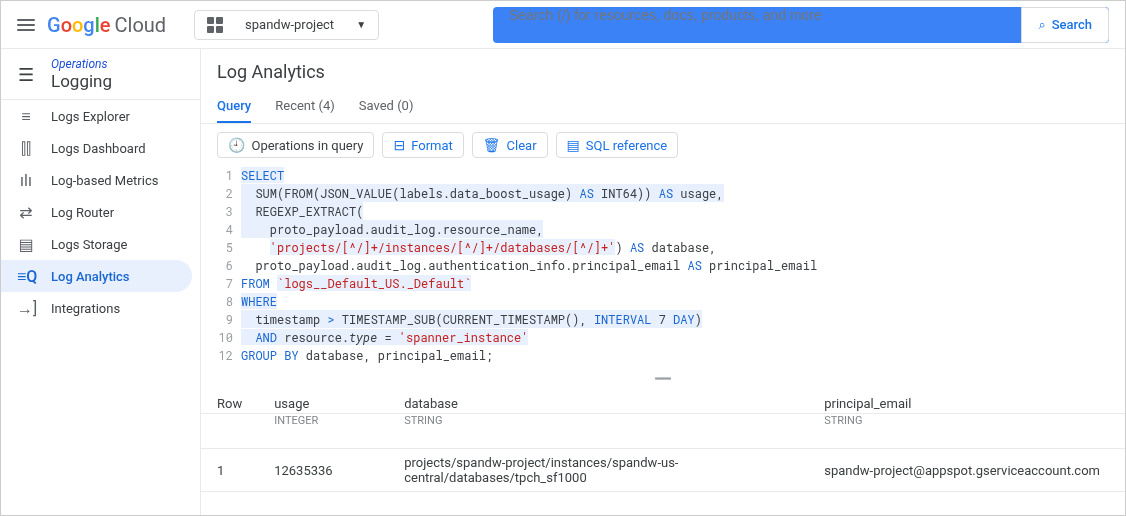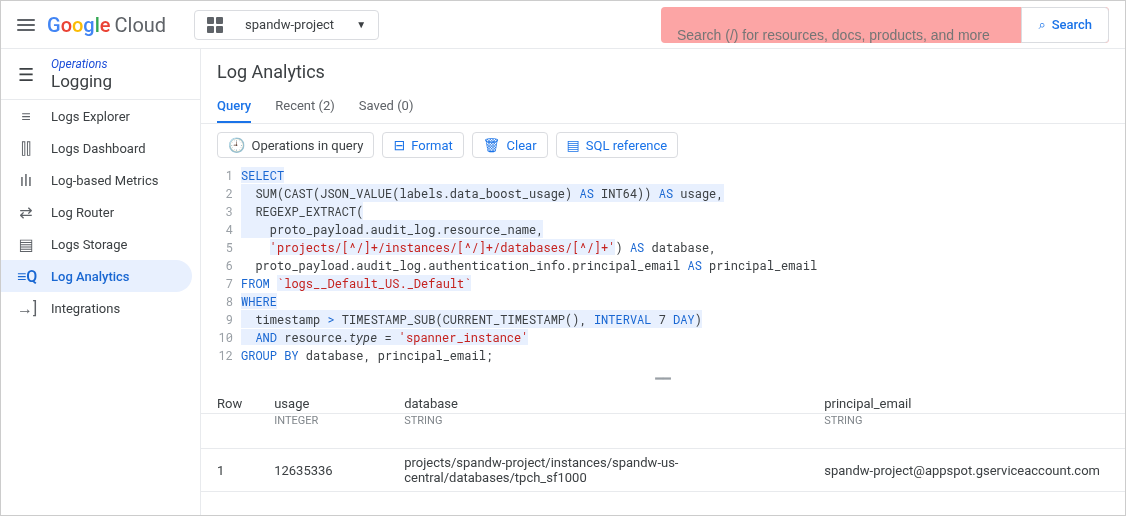--- a/index.html
+++ b/index.html
@@ -9,21 +9,21 @@
   .header { display: flex; align-items: center; height: 48px; padding: 0 16px; border-bottom: 1px solid #e8eaed; gap: 12px; }
   .menu-icon { cursor: pointer; display:flex; flex-direction:column; gap:3px; width:18px;}
   .menu-icon span { height:2px; background:#5f6368; border-radius:1px;}
   .logo { display:flex; align-items:center; gap:4px; font-size:20px; color:#5f6368; font-weight:400;}
   .logo-google span:nth-child(1){color:#4285F4} .logo-google span:nth-child(2){color:#EA4335} .logo-google span:nth-child(3){color:#FBBC05} .logo-google span:nth-child(4){color:#4285F4} .logo-google span:nth-child(5){color:#34A853} .logo-google span:nth-child(6){color:#EA4335}
   .project-selector { display:flex; align-items:center; gap:22px; border:1px solid #dadce0; border-radius:4px; padding:6px 12px; margin-left:16px; cursor:pointer;}
   .project-icon{width:16px;height:16px;display:grid;grid-template:1fr 1fr/1fr 1fr;gap:2px;}
   .project-icon span{background:#5f6368;border-radius:1px;}
   .dropdown-arrow{font-size:10px;}
   .search-container{flex:1;display:flex;justify-content:flex-end;}
-  .search-box{display:flex;align-items:flex-end;background:#fca5a5;border-radius:4px;width:448px;height:36px;overflow:hidden;}
+  .search-box{display:flex;align-items:flex-start;background:#3b82f6;border-radius:4px;width:616px;height:36px;overflow:hidden;}
   .search-input{flex:1;border:none;background:transparent;padding:0 16px;font-size:14px;outline:none;}
   .search-btn{display:flex;align-items:center;gap:6px;padding:0 16px;height:100%;border-left:1px solid #dadce0;background:#fff;color:#1a73e8;cursor:pointer;font-weight:500;border-right:1px solid #dadce0;border-top:1px solid #dadce0;border-bottom:1px solid #dadce0;border-radius:0 4px 4px 0;}
   
   
   .body-wrap{display:flex;height:468px;}
   .sidebar{width:200px;border-right:1px solid #e8eaed;display:flex;flex-direction:column;}
   .section-header{display:flex;align-items:center;gap:16px;padding:8px 16px;border-bottom:1px solid #e8eaed;}
   .section-icon{font-size:18px;width:18px;text-align:center;}
   .section-label{font-size:12px;color:#1d4ed8;font-style:italic;}
   .section-title{font-size:17px;color:#3c4043;}
@@ -147,21 +147,21 @@
         </div>
       </div>
   </div>
 
   <div class="main">
     <div class="main-header">
         <div class="page-title">Log Analytics</div>
       </div>
     <div class="tabs">
       <div class="tab active">Query</div>
-      <div class="tab">Recent (2)</div>
+      <div class="tab">Recent (4)</div>
       <div class="tab">Saved (0)</div>
     </div>
 
     <div class="toolbar">
       <div class="tool-btn timestamp">
           <span class="tool-icon">🕘</span>
           <span>Operations in query</span>
         </div>
       <div class="tool-btn">
           <span class="tool-icon">⊟</span>
@@ -177,21 +177,21 @@
         </div>
     </div>
 
     <div class="editor">
       <div class="code-line">
           <span class="gutter">1</span>
           <span class="code"><span class="kw hl">SELECT</span></span>
         </div>
       <div class="code-line">
           <span class="gutter">2</span>
-          <span class="code hl"><span>  SUM(CAST(JSON_VALUE(labels.data_boost_usage) </span><span class="kw">AS</span><span> INT64)) </span><span class="kw">AS</span><span> usage,</span></span>
+          <span class="code hl"><span>  SUM(FROM(JSON_VALUE(labels.data_boost_usage) </span><span class="kw">AS</span><span> INT64)) </span><span class="kw">AS</span><span> usage,</span></span>
         </div>
       <div class="code-line">
           <span class="gutter">3</span>
           <span class="code hl"><span>  REGEXP_EXTRACT(</span></span>
         </div>
       <div class="code-line">
           <span class="gutter">4</span>
           <span class="code hl"><span>    proto_payload.audit_log.resource_name,</span></span>
         </div>
       <div class="code-line">

